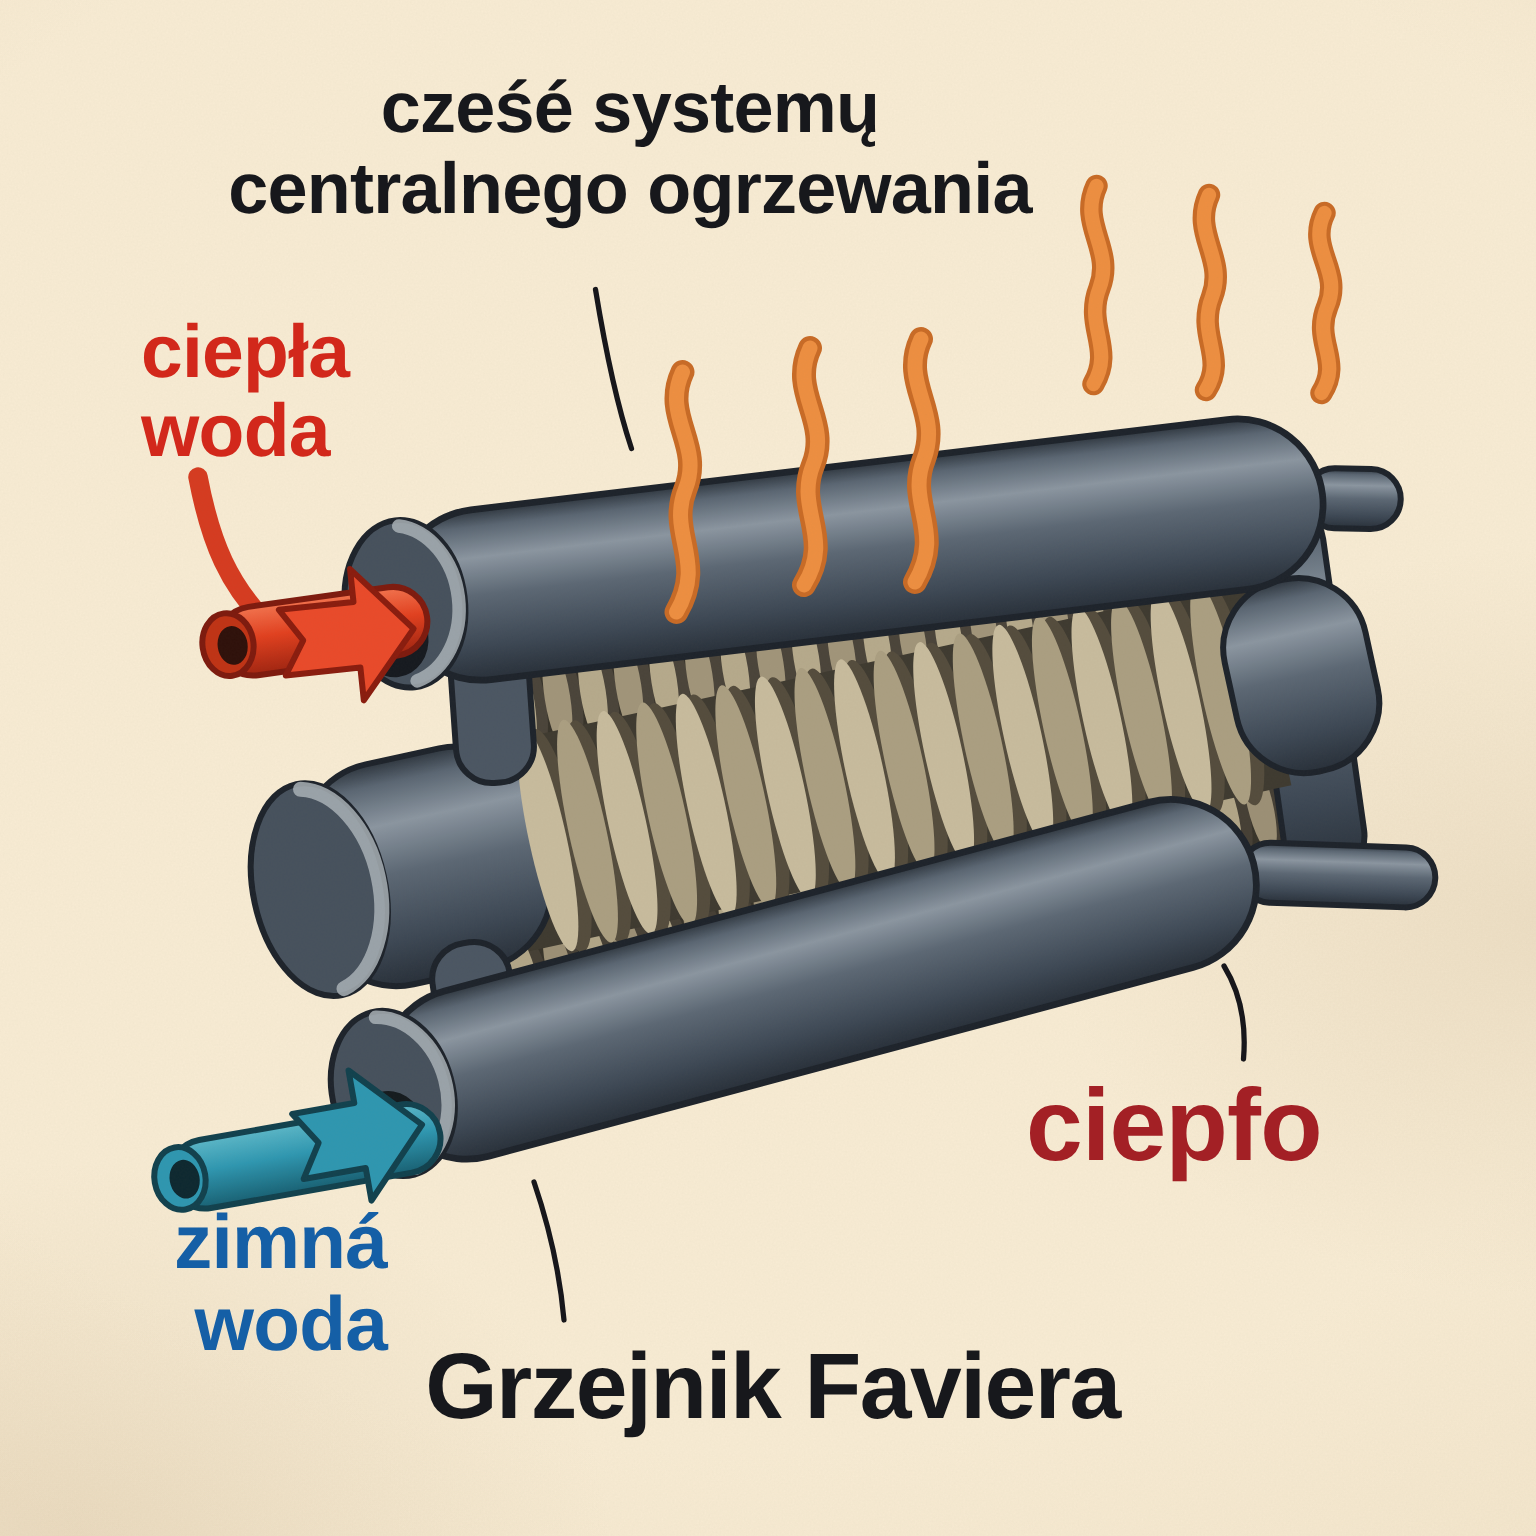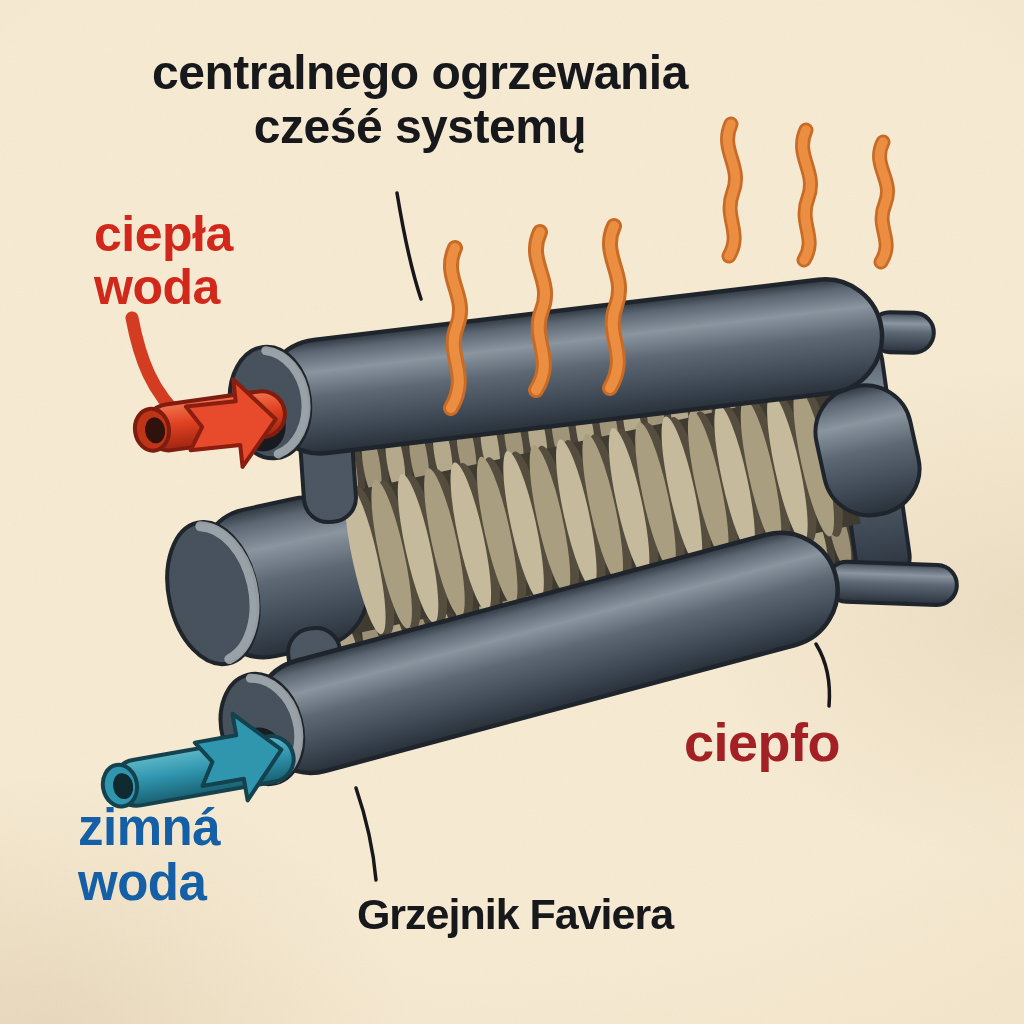--- a/index.html
+++ b/index.html
@@ -9,23 +9,23 @@
     background:
       radial-gradient(120% 95% at 48% 42%, rgba(255,252,242,0) 55%, rgba(203,175,134,0.22) 100%),
       radial-gradient(45% 35% at 100% 60%, rgba(170,140,100,0.14), rgba(170,140,100,0) 70%),
       radial-gradient(50% 35% at 5% 100%, rgba(170,140,100,0.15), rgba(170,140,100,0) 70%),
       #f8ecd4;
   }
   .stage svg{position:absolute;left:0;top:0;}
   .txt{position:absolute;font-weight:700;line-height:1.12;letter-spacing:-0.5px;}
   .heading{left:110px;top:46px;width:620px;text-align:center;font-size:48px;color:#17181c;}
   .hot-label{left:70px;top:208px;font-size:50px;color:#d2281b;line-height:1.06;margin-left:24px;}
-  .cold-label{left:78px;top:800px;width:180px;text-align:left;font-size:51px;color:#155fa6;line-height:1.08;}
-  .heat-label{left:684px;top:712px;font-size:54px;color:#a32025;}
-  .caption{left:240px;top:890px;width:550px;text-align:center;font-size:43px;color:#17181c;letter-spacing:-1px;}
+  .cold-label{left:78px;top:800px;width:180px;text-align:right;font-size:51px;color:#155fa6;line-height:1.08;}
+  .heat-label{left:684px;top:712px;font-size:68px;color:#a32025;}
+  .caption{left:240px;top:890px;width:550px;text-align:center;font-size:62px;color:#17181c;letter-spacing:-1px;}
 </style>
 </head>
 <body>
 
 <div class="stage">
 
 <svg width="1024" height="1024" viewBox="0 0 1024 1024">
   <defs>
     <linearGradient id="tg" x1="0" y1="0" x2="0" y2="1">
       <stop offset="0" stop-color="#2c343d"></stop>
@@ -281,22 +281,22 @@
   <g fill="none" stroke="#15151a" stroke-width="3.5" stroke-linecap="round">
     <path d="M397,193 Q408,260 421,299"></path>
     <path d="M356,788 Q372,835 376,880"></path>
     <path d="M816,644 Q832,670 829,706"></path>
   </g>
 
   <rect width="1024" height="1024" filter="url(#paper)" opacity="0.5"></rect>
 </svg>
 
 <div class="txt heading">
+  <div>cześé systemų</div>
   <div>centralnego ogrzewania</div>
-  <div>cześé systemų</div>
 </div>
 
 <div class="txt hot-label">
   <div>ciepła</div>
   <div>woda</div>
 </div>
 
 <div class="txt cold-label">
   <div>zimná</div>
   <div>woda</div>

